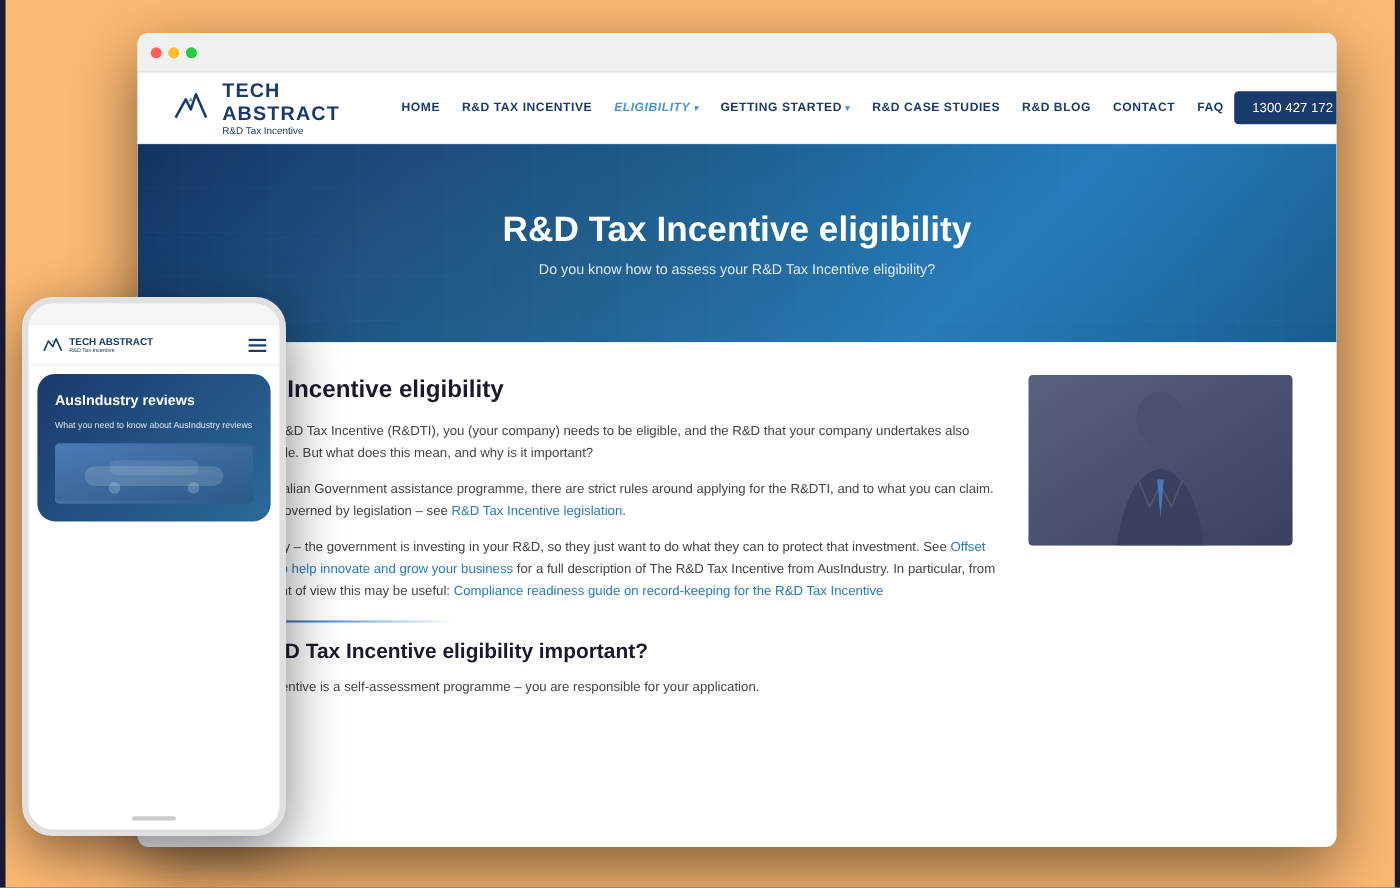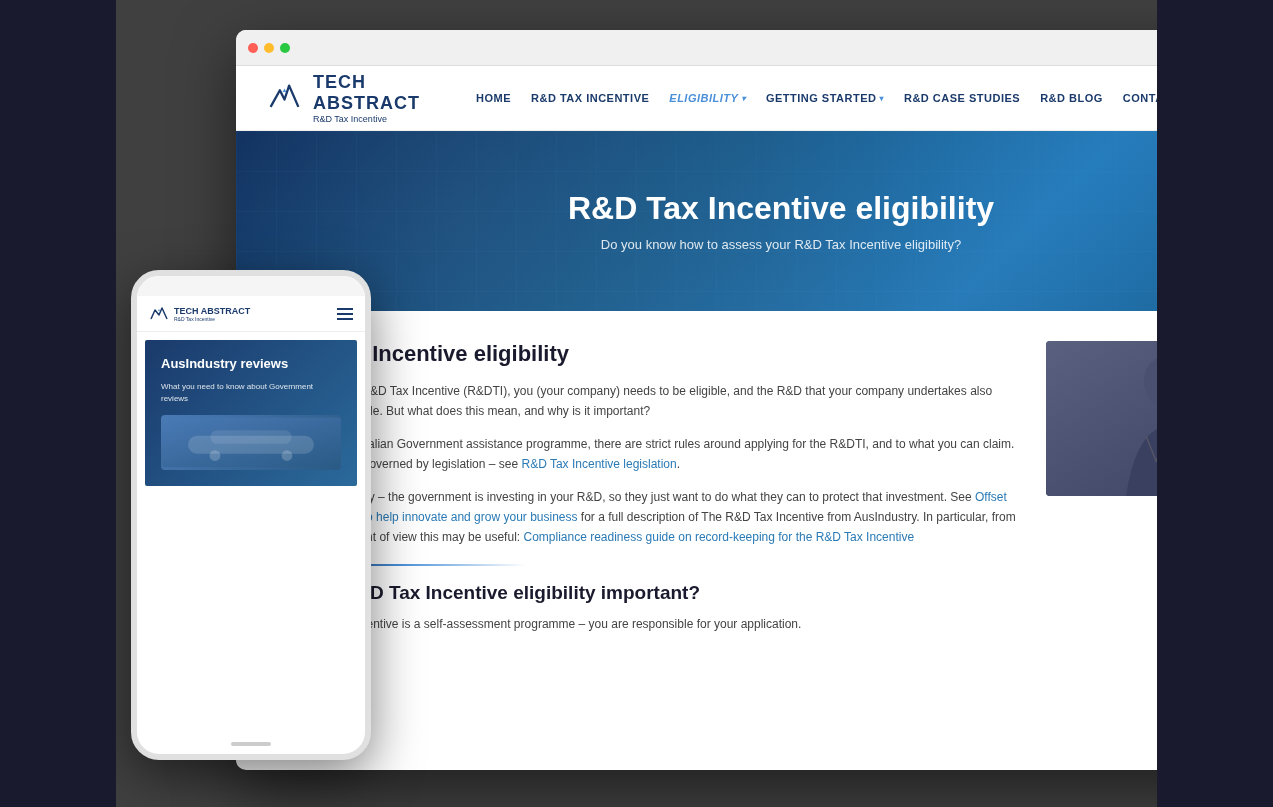--- a/index.html
+++ b/index.html
@@ -6,24 +6,24 @@
     body {
       background: #1a1a2e;
       display: flex;
       justify-content: center;
       align-items: center;
       min-height: 100vh;
       font-family: -apple-system, BlinkMacSystemFont, 'Segoe UI', Arial, sans-serif;
     }
 
     .screenshot-container {
-      width: 1041px;
+      width: 1263px;
       height: 807px;
       position: relative;
-      background: #404040;
+      background: #fdba74;
       overflow: hidden;
       display: flex;
       align-items: center;
       justify-content: center;
       padding-left: 28px;
     }
 
     
     .browser-window {
       position: absolute;
@@ -352,21 +352,21 @@
       width: 16px;
       height: 2px;
       background: #1a3a6b;
     }
 
     
     .mobile-hero-card {
       background: linear-gradient(135deg, #1a3a6b 0%, #2a6a9b 100%);
       padding: 16px;
       margin: 8px;
-      border-radius: 2px;
+      border-radius: 16px;
     }
 
     .mobile-card-title {
       font-size: 13px;
       font-weight: 700;
       color: #fff;
       margin-bottom: 8px;
       line-height: 1.3;
     }
 
@@ -551,21 +551,21 @@
         </div>
         <div class="mobile-hamburger">
           <span></span>
           <span></span>
           <span></span>
         </div>
       </div>
 
       <div class="mobile-hero-card">
         <div class="mobile-card-title">AusIndustry reviews</div>
-        <div class="mobile-card-subtitle">What you need to know about Government reviews</div>
+        <div class="mobile-card-subtitle">What you need to know about AusIndustry reviews</div>
         <div class="mobile-card-img">
           <svg width="100%" height="55" viewBox="0 0 200 55" xmlns="http://www.w3.org/2000/svg">
             <defs>
               <linearGradient id="card-grad" x1="0%" y1="0%" x2="100%" y2="100%">
                 <stop offset="0%" style="stop-color:#4a7ab5;stop-opacity:1"></stop>
                 <stop offset="100%" style="stop-color:#2a5a85;stop-opacity:1"></stop>
               </linearGradient>
             </defs>
             <rect width="200" height="55" fill="url(#card-grad)" rx="3"></rect>
 

